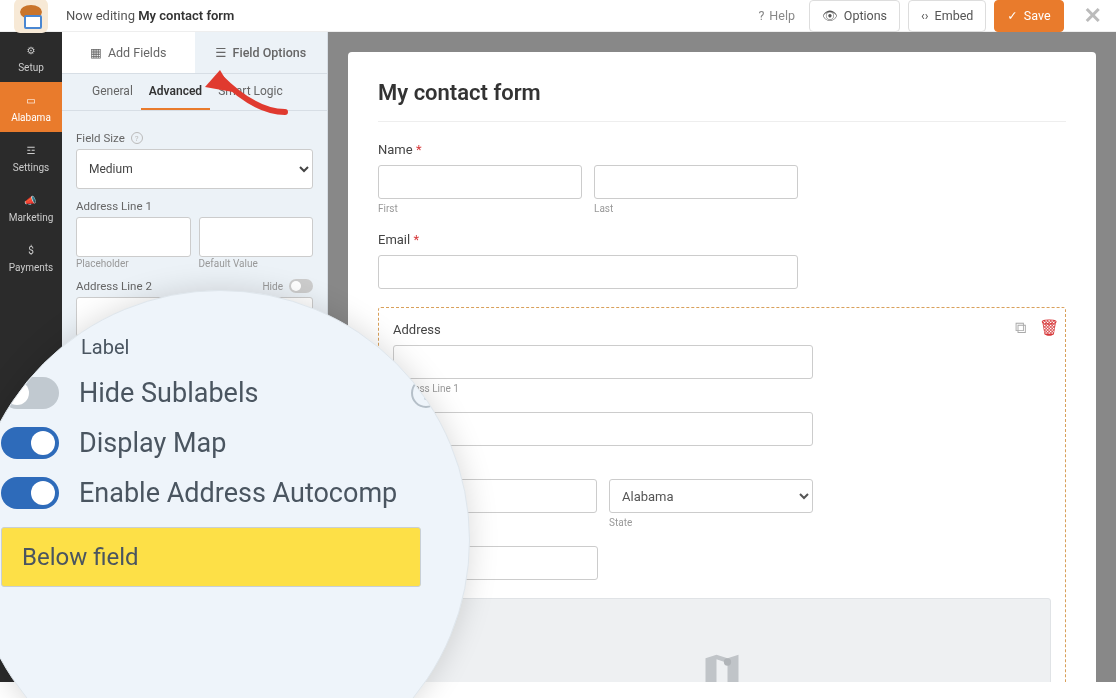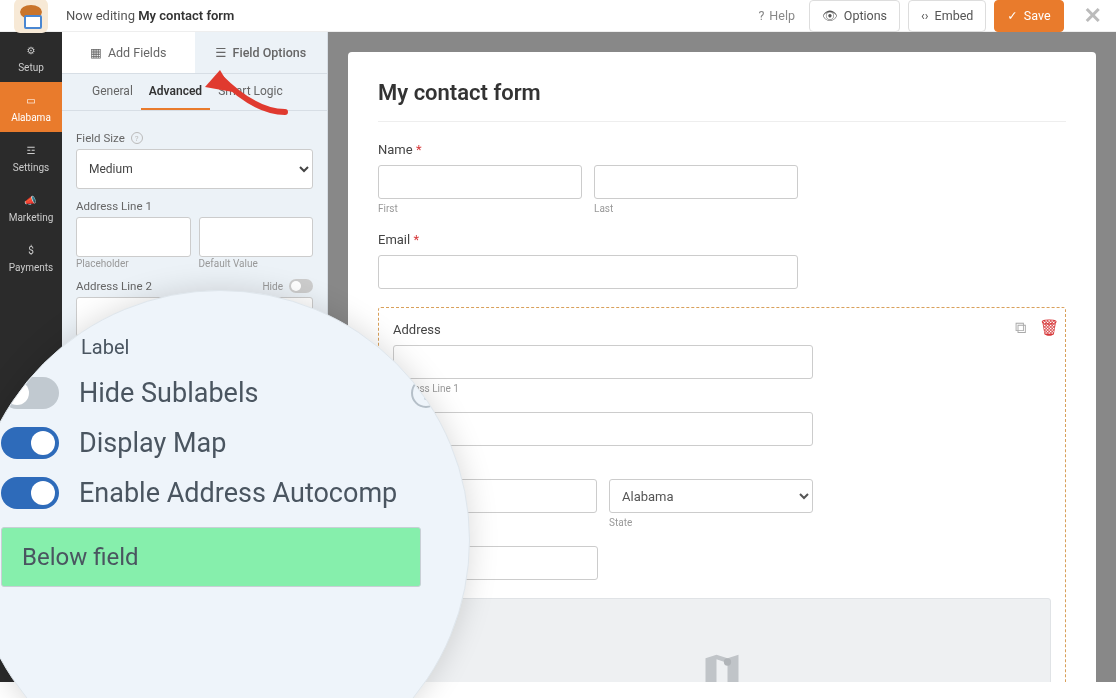--- a/index.html
+++ b/index.html
@@ -56,21 +56,21 @@
 
 .mag{position:absolute;left:-30px;top:290px;width:500px;height:500px;border-radius:50%;background:#eef4fa;border:1px solid #dfe6ec;box-shadow:0 0 30px rgba(0,0,0,.15);overflow:hidden}
 .mag-inner{position:absolute;left:30px;top:0;width:440px;padding-top:20px}
 .mag-row{display:flex;align-items:center;gap:20px;margin:18px 0}
 .mag-label{font-size:27px;color:#4a5560;font-weight:400}
 .big-toggle{width:58px;height:32px;background:#2e6bba;border-radius:16px;position:relative;flex-shrink:0}
 .big-toggle::after{content:"";width:24px;height:24px;background:#fff;border-radius:50%;position:absolute;top:4px;right:4px}
 .big-toggle.off{background:#c1c9d0}
 .big-toggle.off::after{left:4px;right:auto}
 .mag-help{width:30px;height:30px;border:2px solid #b5bfc8;border-radius:50%;display:flex;align-items:center;justify-content:center;color:#b5bfc8;font-size:18px;font-weight:bold;margin-left:auto}
-.mag-select{width:420px;height:60px;border:1px solid #c8cfd5;border-radius:3px;background:#86efac;padding:0 20px;font-size:24px;color:#4a5560;display:flex;align-items:center;margin-top:12px}
+.mag-select{width:420px;height:60px;border:1px solid #c8cfd5;border-radius:3px;background:#fde047;padding:0 20px;font-size:24px;color:#4a5560;display:flex;align-items:center;margin-top:12px}
 .partial-label{font-size:20px;color:#4a5560;margin-left:80px;margin-top:24px}
 
 .arrow{position:absolute;left:195px;top:62px;width:100px;height:60px;pointer-events:none}
 svg{display:block}
 </style>
 </head>
 <body>
 
 <div class="topbar">
   <div class="logo"></div>

